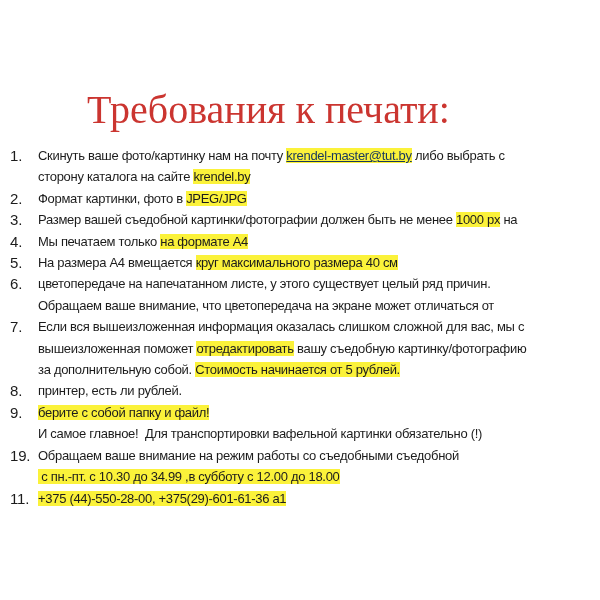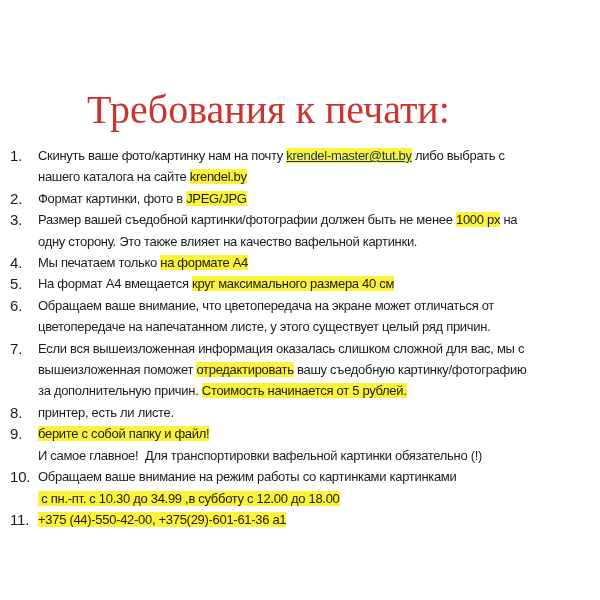--- a/index.html
+++ b/index.html
@@ -51,83 +51,82 @@
 </head>
 <body>
 
 <div class="page">
   <h1 class="title">Требования к печати:</h1>
   <div class="list">
       <div class="row">
         <div class="num">1.</div>
         <div class="txt">
           <div class="line"><span>Скинуть ваше фото/картинку нам на почту </span><span class="hl link">krendel-master@tut.by</span><span> либо выбрать с</span></div>
-          <div class="line"><span>нашего каталога на сайте </span><span class="hl">krendel.by</span></div>
+          <div class="line"><span>сторону каталога на сайте </span><span class="hl">krendel.by</span></div>
         </div>
       </div>
       <div class="row">
         <div class="num">2.</div>
         <div class="txt">
           <div class="line"><span>Формат картинки, фото в </span><span class="hl">JPEG/JPG</span></div>
         </div>
       </div>
       <div class="row">
         <div class="num">3.</div>
         <div class="txt">
           <div class="line"><span>Размер вашей съедобной картинки/фотографии должен быть не менее </span><span class="hl">1000 px</span><span> на</span></div>
-          <div class="line"><span>одну сторону. Это также влияет на качество вафельной картинки.</span></div>
         </div>
       </div>
       <div class="row">
         <div class="num">4.</div>
         <div class="txt">
           <div class="line"><span>Мы печатаем только </span><span class="hl">на формате А4</span></div>
         </div>
       </div>
       <div class="row">
         <div class="num">5.</div>
         <div class="txt">
-          <div class="line"><span>На формат А4 вмещается </span><span class="hl">круг максимального размера 40 см</span></div>
+          <div class="line"><span>На размера А4 вмещается </span><span class="hl">круг максимального размера 40 см</span></div>
         </div>
       </div>
       <div class="row">
         <div class="num">6.</div>
         <div class="txt">
+          <div class="line"><span>цветопередаче на напечатанном листе, у этого существует целый ряд причин.</span></div>
           <div class="line"><span>Обращаем ваше внимание, что цветопередача на экране может отличаться от</span></div>
-          <div class="line"><span>цветопередаче на напечатанном листе, у этого существует целый ряд причин.</span></div>
         </div>
       </div>
       <div class="row">
         <div class="num">7.</div>
         <div class="txt">
           <div class="line"><span>Если вся вышеизложенная информация оказалась слишком сложной для вас, мы с</span></div>
           <div class="line"><span>вышеизложенная поможет </span><span class="hl">отредактировать</span><span> вашу съедобную картинку/фотографию</span></div>
-          <div class="line"><span>за дополнительную причин. </span><span class="hl">Стоимость начинается от 5 рублей.</span></div>
+          <div class="line"><span>за дополнительную собой. </span><span class="hl">Стоимость начинается от 5 рублей.</span></div>
         </div>
       </div>
       <div class="row">
         <div class="num">8.</div>
         <div class="txt">
-          <div class="line"><span>принтер, есть ли листе.</span></div>
+          <div class="line"><span>принтер, есть ли рублей.</span></div>
         </div>
       </div>
       <div class="row">
         <div class="num">9.</div>
         <div class="txt">
           <div class="line"><span class="hl">берите с собой папку и файл!</span></div>
           <div class="line"><span>И самое главное!  Для транспортировки вафельной картинки обязательно (!)</span></div>
         </div>
       </div>
       <div class="row">
-        <div class="num">10.</div>
+        <div class="num">19.</div>
         <div class="txt">
-          <div class="line"><span>Обращаем ваше внимание на режим работы со картинками картинками</span></div>
+          <div class="line"><span>Обращаем ваше внимание на режим работы со съедобными съедобной</span></div>
           <div class="line"><span class="hl"> с пн.-пт. с 10.30 до 34.99 ,в субботу с 12.00 до 18.00</span></div>
         </div>
       </div>
       <div class="row">
         <div class="num">11.</div>
         <div class="txt">
-          <div class="line"><span class="hl">+375 (44)-550-42-00, +375(29)-601-61-36 a1</span></div>
+          <div class="line"><span class="hl">+375 (44)-550-28-00, +375(29)-601-61-36 a1</span></div>
         </div>
       </div>
     </div>
 </div>
 
 </body></html>

